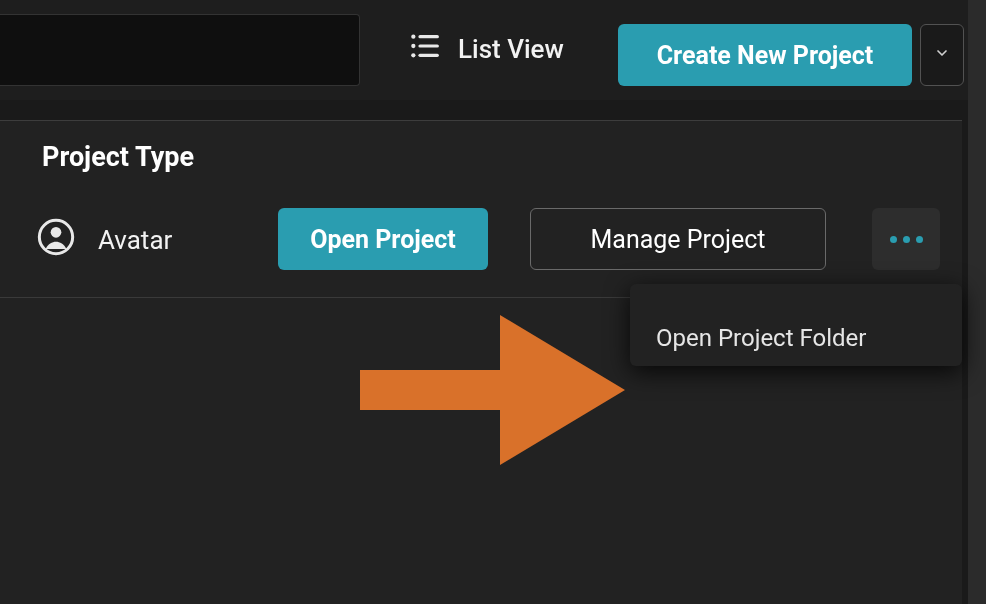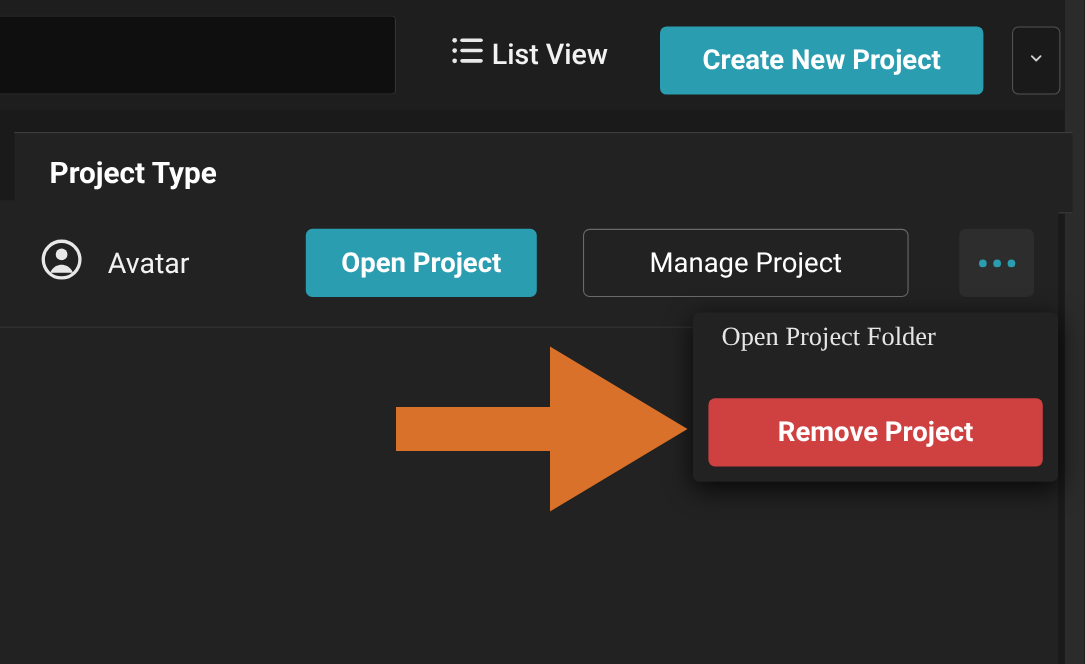--- a/index.html
+++ b/index.html
@@ -36,33 +36,33 @@
     background: #0f0f0f;
     border: 1px solid #333;
     border-left: none;
     border-radius: 0 4px 4px 0;
   }
   .list-view {
     position: absolute;
     left: 408px; top: 30px;
     display: flex;
     align-items: center;
-    gap: 7px;
+    gap: 18px;
     cursor: pointer;
     justify-content: flex-end;
   }
   .list-view svg { width: 32px; height: 32px; }
   .list-view span {
     font-size: 26px;
     color: #f2f2f2;
     font-weight: 500;
   }
   .create-btn {
     position: absolute;
-    left: 600px; top: 24px;
+    left: 618px; top: 24px;
     width: 294px; height: 62px;
     background: #2a9db0;
     border-radius: 6px;
     display: flex;
     align-items: center;
     justify-content: center;
     font-size: 25px;
     font-weight: 700;
     color: #fff;
     cursor: pointer;
@@ -77,28 +77,29 @@
     display: flex;
     align-items: center;
     justify-content: center;
     cursor: pointer;
   }
   .create-dd svg { width: 16px; height: 16px; }
 
   
   .header-strip {
     position: absolute;
-    top: 120px; left: 13px;
+    top: 120px; left: 0;
     width: 962px;
     height: 74px;
     border-top: 1px solid #3d3d3d;
     border-bottom: 1px solid #3d3d3d;
     background: #222;
     display: flex;
     align-items: center;
+    padding-left: 10px;
   }
   .header-strip .label {
     margin-left: 32px;
     font-size: 27px;
     font-weight: 700;
     color: #fff;
   }
 
   
   .project-row {
@@ -170,26 +171,25 @@
     left: 630px; top: 284px;
     width: 332px;
     background: #222;
     border-radius: 6px;
     box-shadow: 0 6px 24px rgba(0,0,0,0.8);
     padding: 10px 0 14px 0;
   }
   .context-menu .item {
     height: 58px;
     display: flex;
-    align-items: flex-start;
+    align-items: flex-end;
     padding: 0 26px;
     font-size: 24px;
     color: #e6e6e6;
     cursor: pointer;
-    font-family: Liberation Serif, serif;
   }
   .context-menu .danger {
     margin: 10px 14px 0 14px;
     height: 62px;
     background: #cf4141;
     border-radius: 6px;
     display: flex; align-items: center; justify-content: center;
     font-size: 25px; font-weight: 700; color: #fff;
     cursor: pointer;
   }
@@ -269,22 +269,19 @@
     <span class="dot"></span>
   </div>
 </div>
 
 <div class="lower-area"></div>
 
 <div class="context-menu">
   <div class="item">
     <span>Open Project Folder</span>
   </div>
-  <div class="danger">
-    <span>Remove Project</span>
-  </div>
 </div>
 
 <div class="arrow">
   <svg viewBox="0 0 290 180">
     <polygon points="20,70 160,70 160,15 285,90 160,165 160,110 20,110" fill="#d9712a"></polygon>
   </svg>
 </div>
 
 </body></html>

